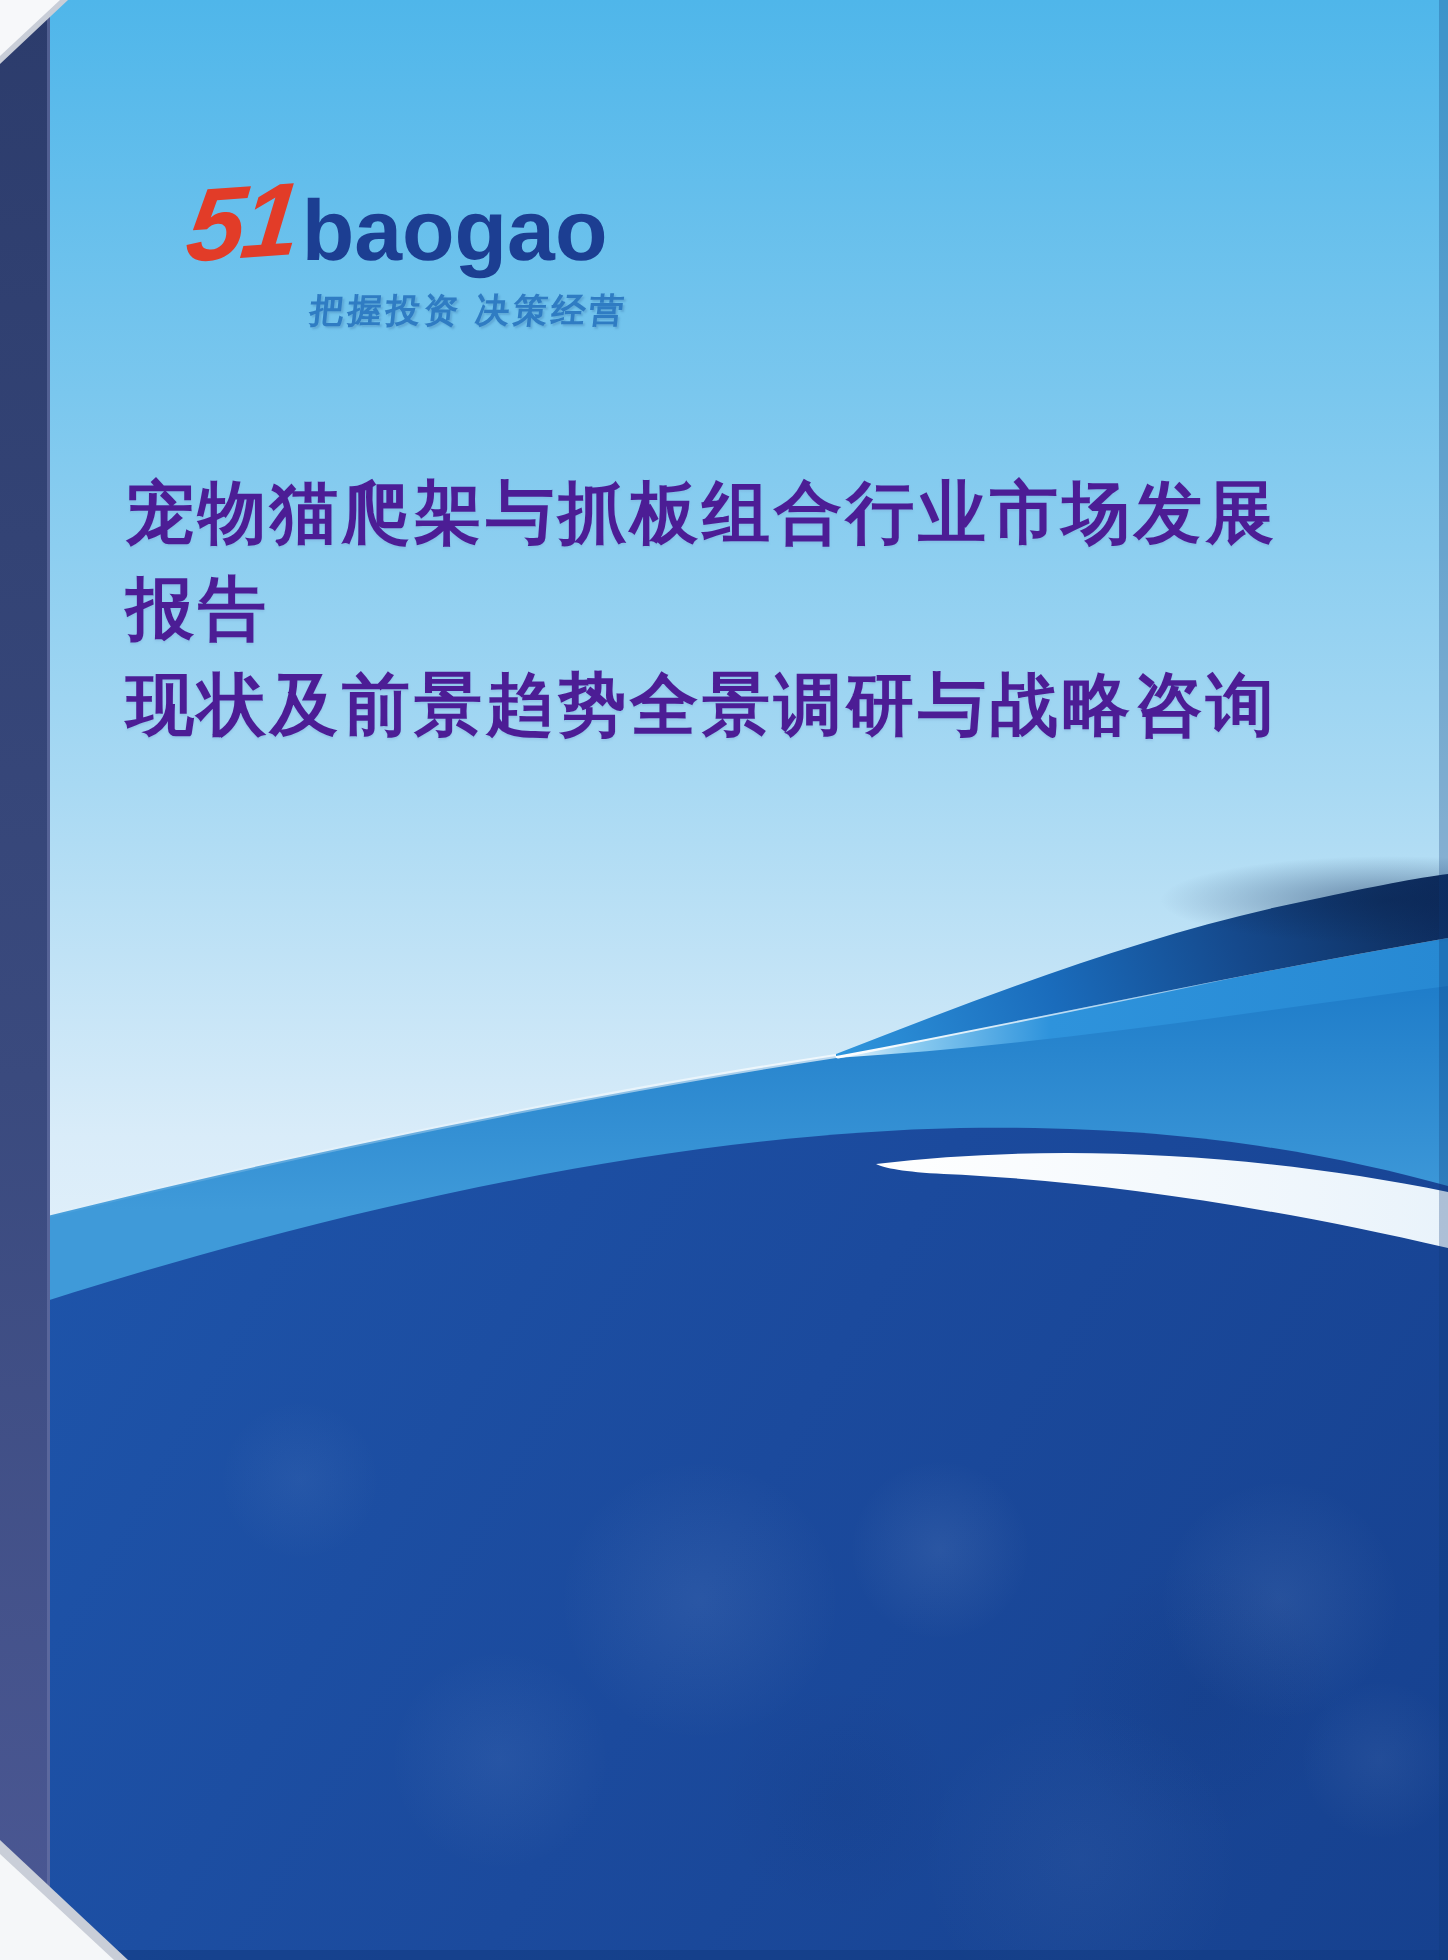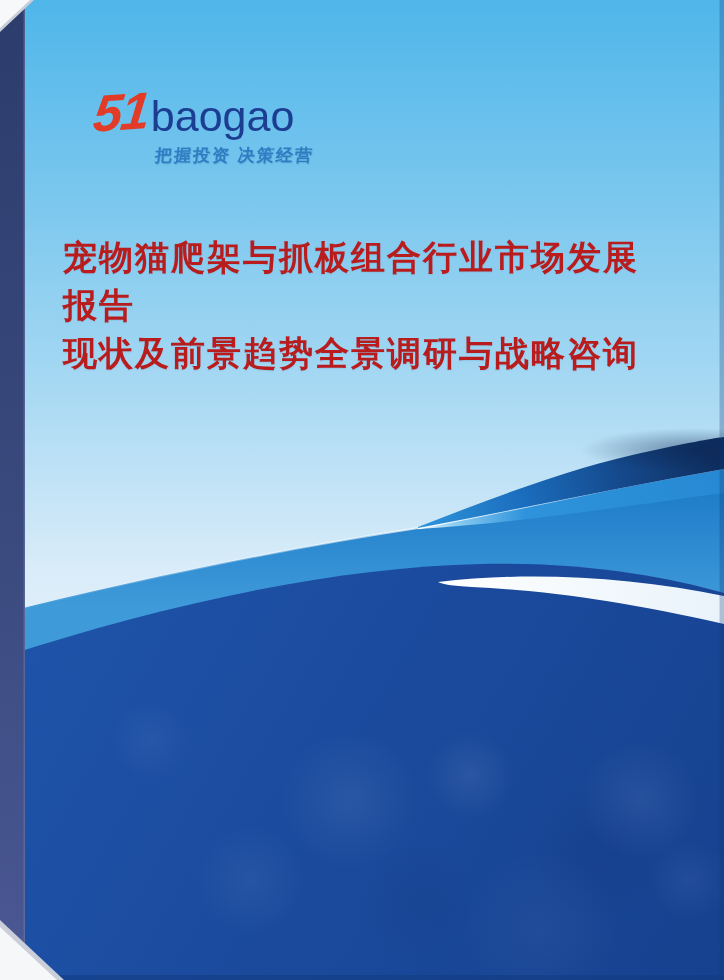--- a/index.html
+++ b/index.html
@@ -18,38 +18,38 @@
   .logo-row{display:flex;align-items:flex-end;line-height:1;}
   .logo-mark{
     color:#e23c28;
     font-size:52px;font-weight:bold;font-style:italic;
     transform:skewX(-10deg) rotate(-4deg);
     letter-spacing:-2px;
     margin-right:3px;
   }
   .logo-name{
     color:#1c3e92;
-    font-size:43px;font-weight:normal;
+    font-size:43px;font-weight:bold;
     letter-spacing:0px;
   }
   .logo-tagline{
     margin-top:6px;
     margin-left:61px;
     color:#2f7cc3;
     font-size:17px;font-weight:bold;
     transform:skewX(-6deg);
     letter-spacing:2px;
     text-shadow:1px 1px 1px rgba(40,90,150,0.25);
     white-space:nowrap;
   }
   
   .report-title{
     position:absolute;left:63px;top:233px;width:620px;
     margin:0;
-    color:#b91c1c;
+    color:#4c1d95;
     font-size:34px;font-weight:bold;
     letter-spacing:2px;
     line-height:48px;
     text-shadow:0 1px 1px rgba(120,170,215,0.35);
   }
   .title-line{white-space:nowrap;}
 </style>
 </head>
 <body>
 

